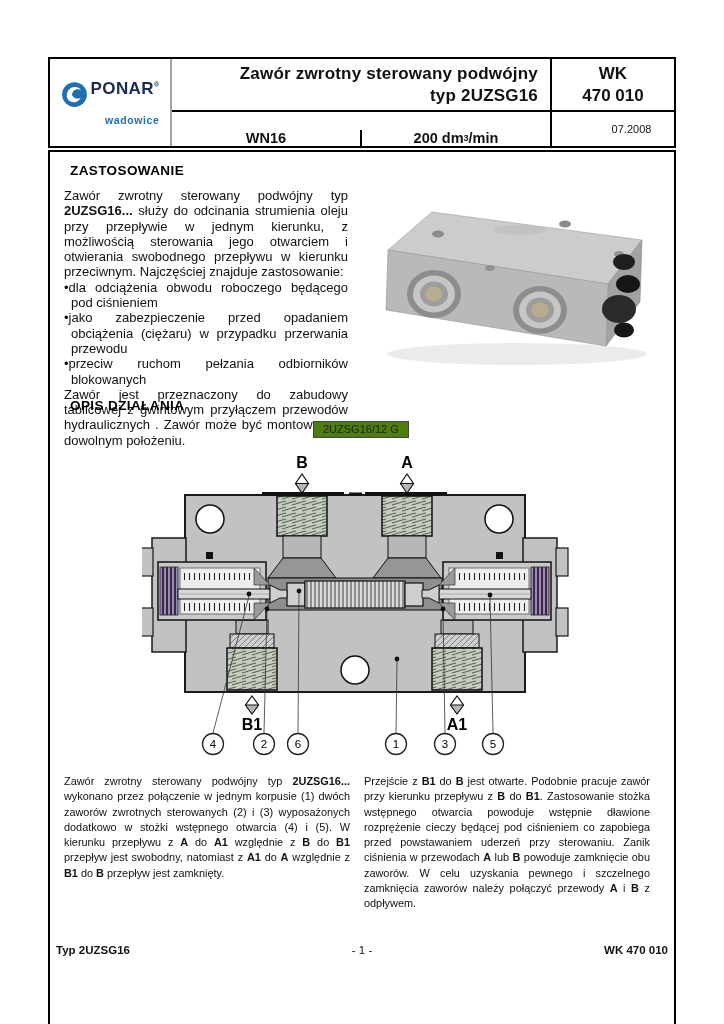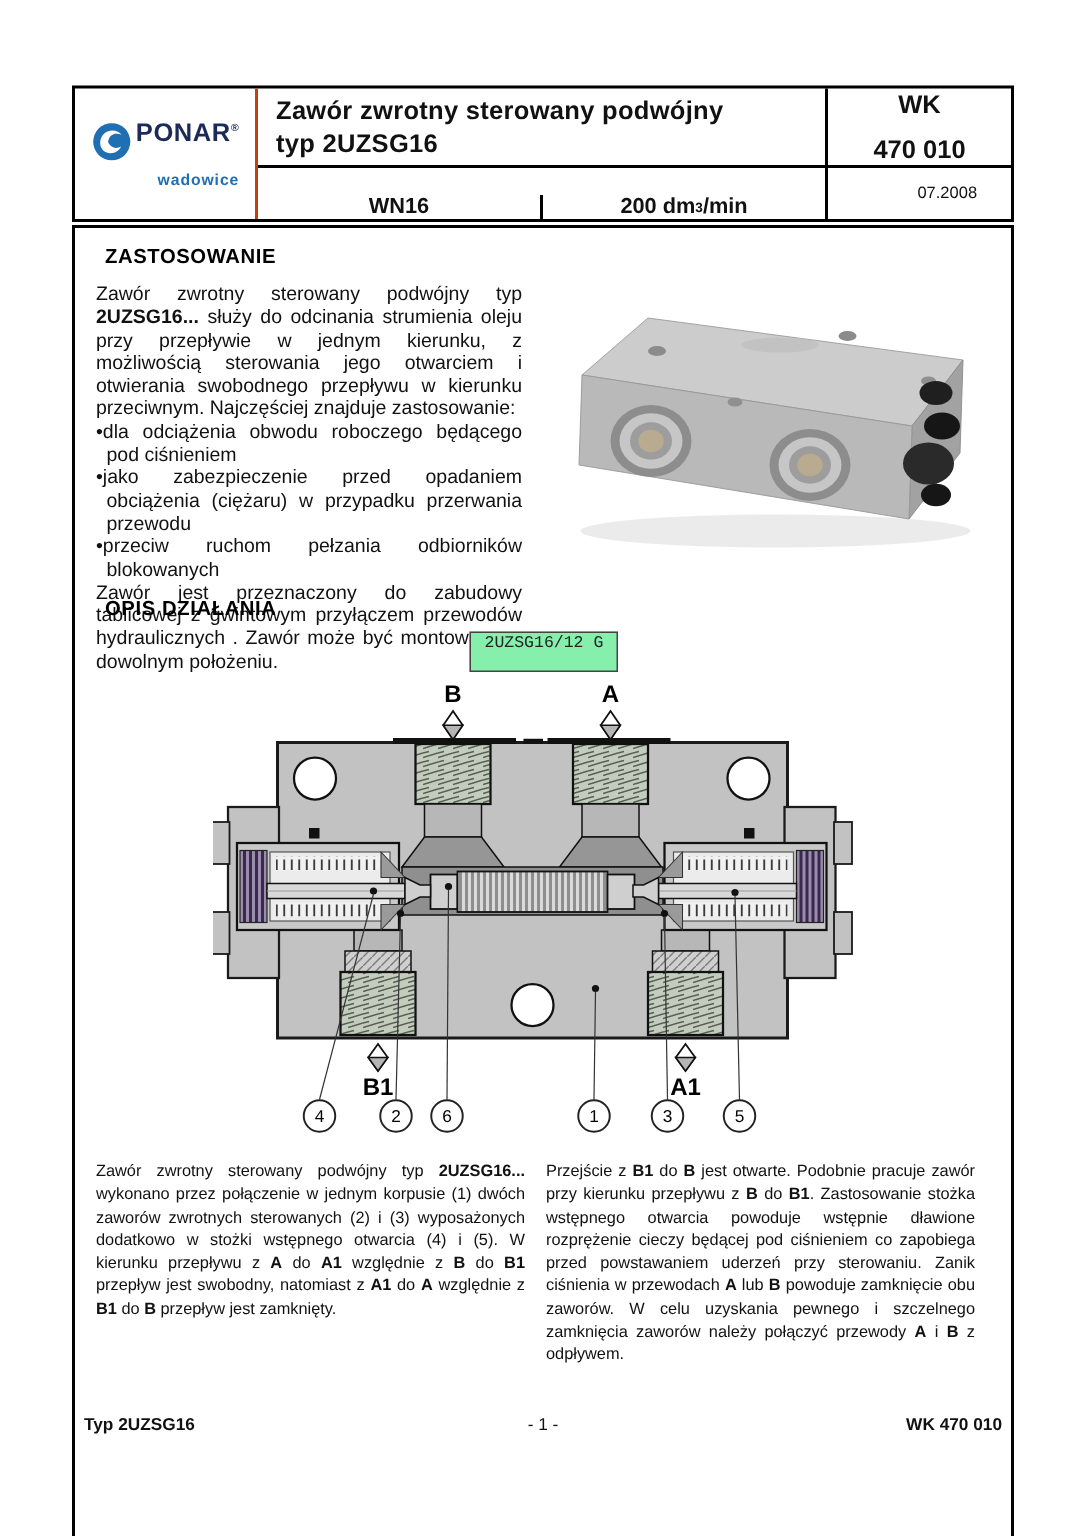--- a/index.html
+++ b/index.html
@@ -3,49 +3,49 @@
 <meta charset="utf-8">
 <style>
   * { margin:0; padding:0; box-sizing:border-box; }
   html,body { width:724px; height:1024px; background:#ffffff; }
   body { font-family:"Liberation Sans","DejaVu Sans",sans-serif; color:#111; overflow:hidden; }
   .page { position:relative; width:724px; height:1024px; background:#fff; }
 
   
   .header-box { position:absolute; left:48px; top:57px; width:628px; height:91px; border:2px solid #000; display:flex; background:#fff; }
   .logo-cell { width:120px; display:flex; align-items:center; justify-content:center; }
-  .mid-col { flex:1; border-left:2px solid #c2410c; border-right:2px solid #000; display:flex; flex-direction:column; }
+  .mid-col { flex:1; border-left:2px solid #a3a3a3; border-right:2px solid #000; display:flex; flex-direction:column;text-align:right; }
   .title-cell { height:53px; border-bottom:2px solid #000; padding:4px 12px 0 12px; font-weight:bold; font-size:17px; line-height:1.32; letter-spacing:0.2px; }
   .specs-row { flex:1; display:flex; }
   .spec-cell { flex:1; display:flex; align-items:center; justify-content:center; font-weight:bold; font-size:14.5px;margin-top:18px; }
   .spec-cell + .spec-cell { border-left:2px solid #000; }
   .spec-cell sup { font-size:9px; vertical-align:super; }
   .right-col { width:122px; display:flex; flex-direction:column; }
-  .wk-cell { height:53px; border-bottom:2px solid #000; display:flex; flex-direction:column; align-items:center; justify-content:space-between; font-weight:bold; font-size:17px; line-height:1.25; }
+  .wk-cell { height:53px; border-bottom:2px solid #000; display:flex; flex-direction:column; align-items:center; justify-content:center; font-weight:bold; font-size:17px; line-height:1.25; }
   .date-cell { flex:1; display:flex; align-items:center; justify-content:center; font-size:11px;padding-left:37px; }
 
   .logo { display:flex; align-items:flex-start; gap:3px; }
   .logo svg { width:27px; height:27px; margin-top:1px; }
   .brand-col { display:flex; flex-direction:column; align-items:flex-end; }
   .brand { font-weight:800; font-size:17px; letter-spacing:0.4px; color:#1b2a56; line-height:1; }
   .brand sup { font-size:7px; color:#1b2a56; }
   .brand-sub { font-weight:bold; font-size:10.5px; letter-spacing:0.6px; color:#1f6fb2; line-height:1; margin-top:18px; }
 
   
   .main-box { position:absolute; left:48px; top:150px; width:628px; height:978px; border:2px solid #000; background:#fff; }
   .sec-heading { position:absolute; font-weight:bold; font-size:13.5px; letter-spacing:0.4px; color:#000; }
   .apply-text { position:absolute; left:14px; top:36px; width:284px; font-size:13px; line-height:15.3px; text-align:justify; }
   .apply-text p { text-align:justify; }
   .blist { list-style:none; }
   .blist li { padding-left:7px; text-indent:-7px; text-align:justify; }
   b { font-weight:bold; }
 
   .photo-wrap { position:absolute; left:322px; top:36px; width:300px; height:185px; }
   .diagram-wrap { position:absolute; left:92px; top:298px; width:450px; height:312px; }
-  .model-label { position:absolute; left:263px; top:269px; border:1.5px solid #444; padding:1px 9px 12px 9px; font-size:11px; color:#222; background:#86efac;font-family:Liberation Mono, monospace; }
+  .model-label { position:absolute; left:263px; top:269px; border:1.5px solid #444; padding:1px 9px 2px 9px; font-size:11px; color:#222; background:#4d7c0f; }
 
   .col-text { position:absolute; top:622px; width:286px; font-size:10.9px; line-height:15.3px; text-align:justify; }
   .col-left { left:14px; }
   .col-right { left:314px; }
 
   
   .footer { position:absolute; left:48px; top:944px; width:628px; height:18px; font-size:11.5px; font-weight:600; }
   .footer .f-left { position:absolute; left:8px; }
   .footer .f-center { position:absolute; left:0; width:100%; text-align:center; font-weight:400; }
   .footer .f-right { position:absolute; right:8px; }

